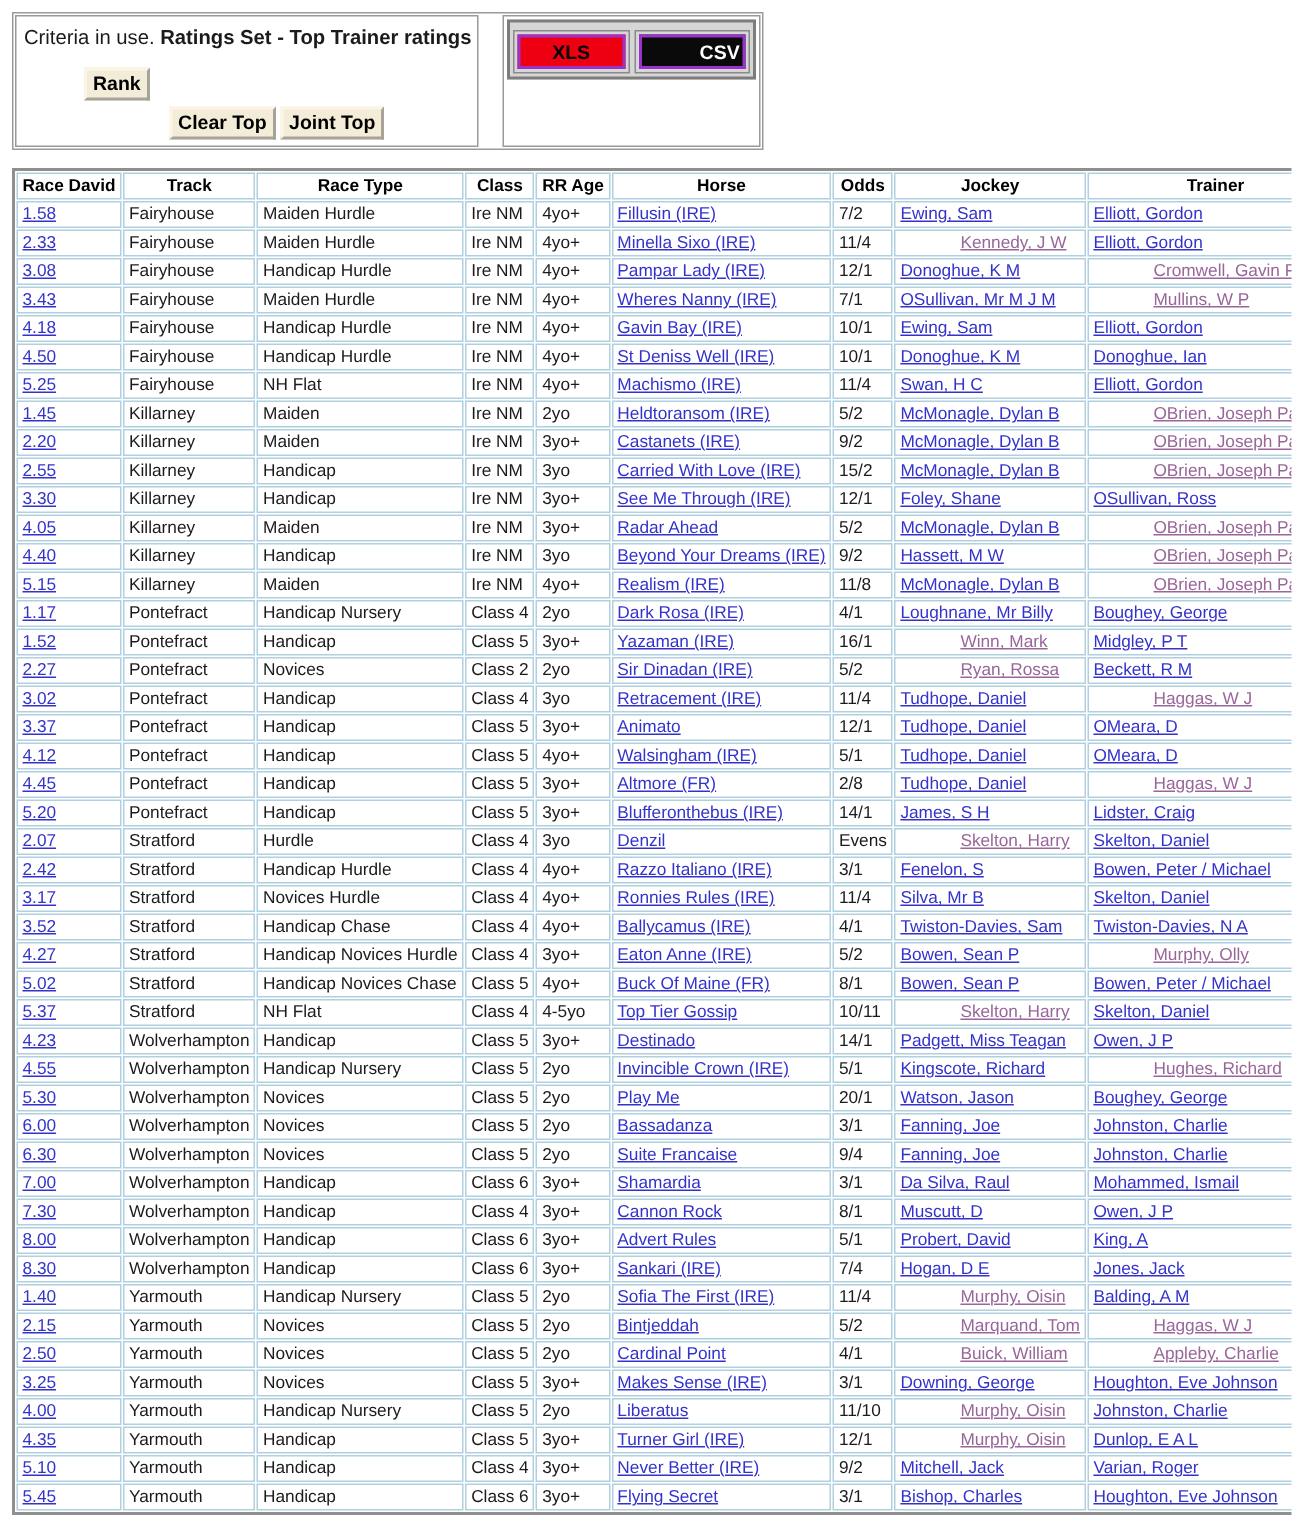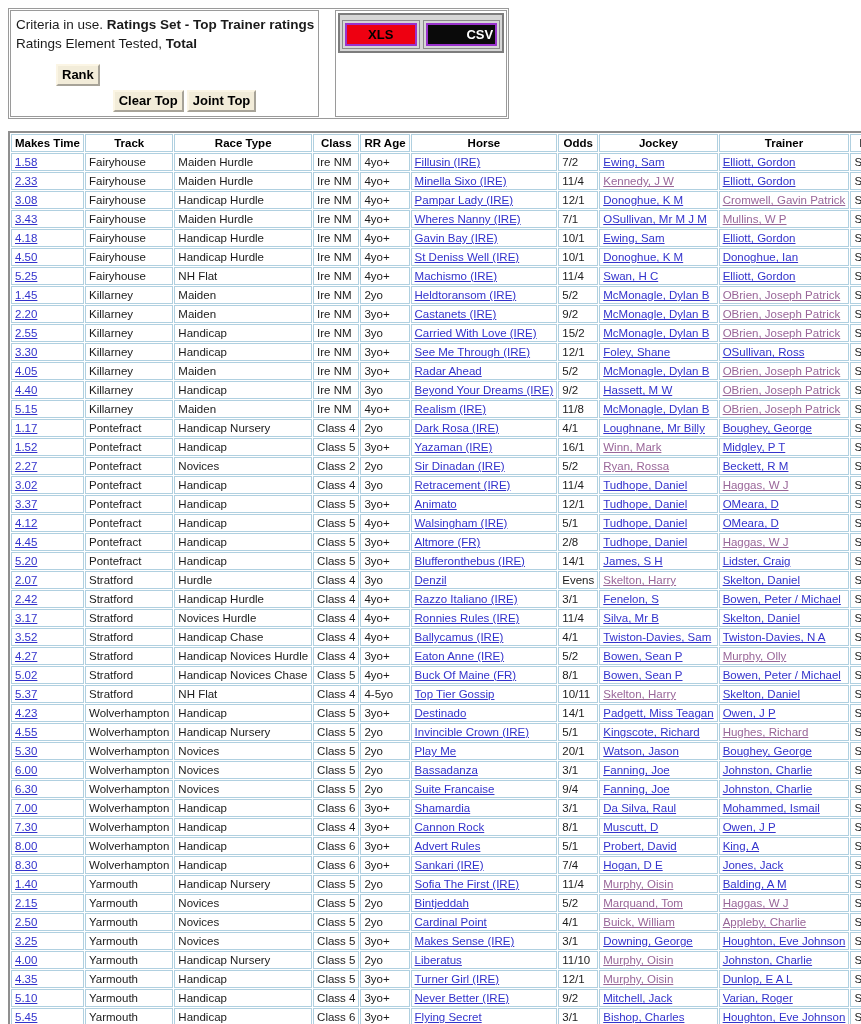--- a/index.html
+++ b/index.html
@@ -43,29 +43,28 @@
     table-layout:fixed; background:#fff;
   }
   table.races th, table.races td {
     border:1px solid var(--cell-border, #b0d0e0);
     font-size:11.5px; line-height:14px; height:13px;
     padding:1px 3px; white-space:nowrap; overflow:hidden;
     text-align:left; background:#fff;
   }
   table.races th { font-weight:bold; text-align:center; color:#000; }
   a.lnk { color:var(--link, #3333cc); text-decoration:underline; }
-  a.lnk.v { color:var(--visited, #996699); }
+  a.lnk.v { color:var(--visited, #996699);margin-left:40px; }
 </style>
 </head>
 <body>
 
 <div class="top-table">
   <div class="top-cell crit-cell">
     <div class="crit-line"><span>Criteria in use. </span><b>Ratings Set - Top Trainer ratings</b></div>
-    <div class="crit-line"><span>Ratings Element Tested, </span><b>Total</b></div>
     <div class="crit-buttons">
       <button class="push-btn">Rank</button>
       <div class="btn-row">
         <button class="push-btn">Clear Top</button>
         <button class="push-btn">Joint Top</button>
       </div>
     </div>
   </div>
   <div class="top-cell dl-cellwrap">
     <div class="dl-table">
@@ -89,21 +88,21 @@
       <col style="width:41px">
       <col style="width:43px">
     <col style="width:133px">
       <col style="width:36px">
       <col style="width:111px">
       <col style="width:124px">
       <col style="width:58px">
   </colgroup>
   <thead>
       <tr id="hdr-row">
-        <th>Makes Time</th>
+        <th>Race David</th>
         <th>Track</th>
         <th>Race Type</th>
         <th>Class</th>
         <th>RR Age</th>
         <th>Horse</th>
         <th>Odds</th>
         <th>Jockey</th>
         <th>Trainer</th>
         <th>Position</th>
       </tr>

